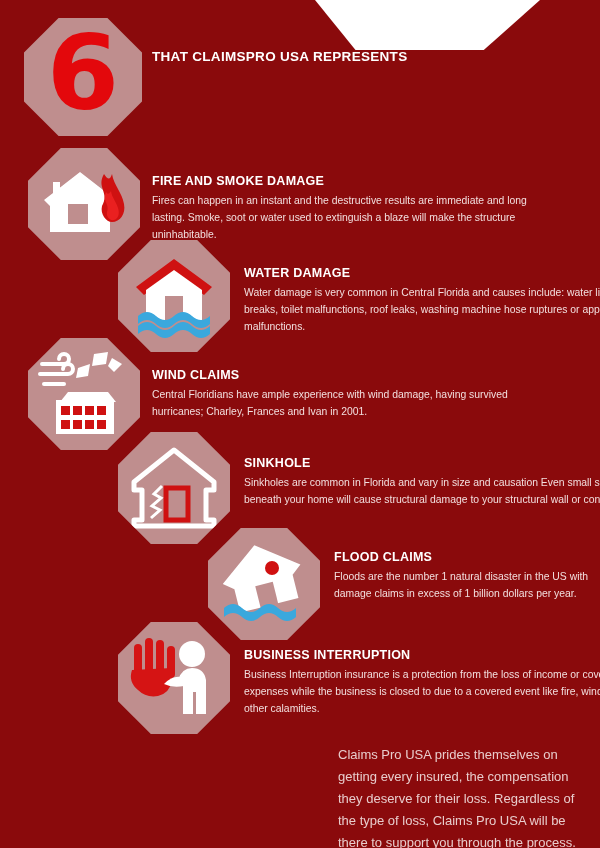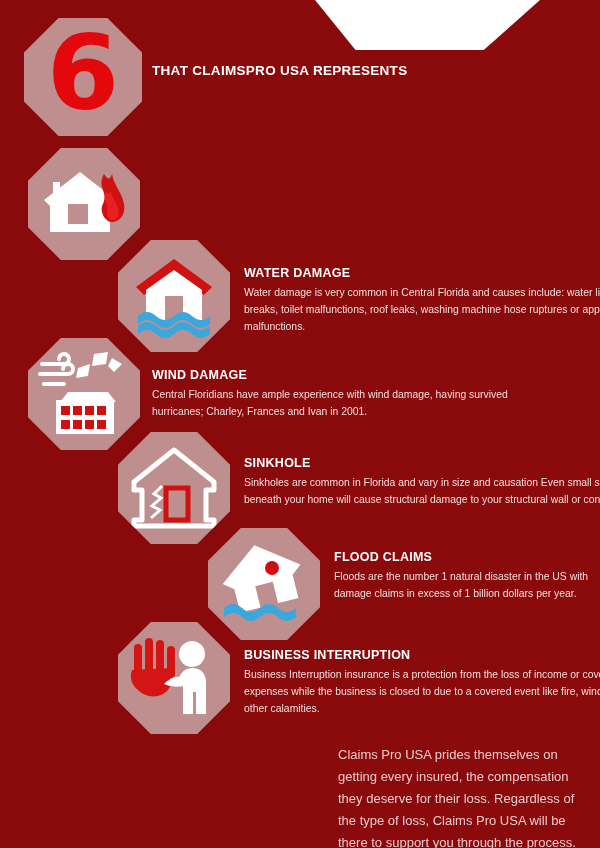--- a/index.html
+++ b/index.html
@@ -34,21 +34,21 @@
   
   .hdr-oct{left:24px;top:18px;width:118px;height:118px;}
   .hdr-num{
     font-size:104px;line-height:1;font-weight:bold;color:#e3080c;
     font-family:"DejaVu Sans", sans-serif;
     position:relative;top:-4px;
   }
   .hdr-text{position:absolute;left:152px;top:48px;width:420px;}
   .hdr-l1{font-size:14.5px;font-weight:bold;letter-spacing:.4px;color:#fff;line-height:1.35;}
   .hdr-l2{font-size:19.5px;font-weight:bold;letter-spacing:.1px;color:#fff;line-height:1.35;margin-top:1px;}
-  .hdr-l3{font-size:13.5px;font-weight:bold;letter-spacing:.3px;color:#fff;line-height:1.4;margin-top:14px;}
+  .hdr-l3{font-size:13.5px;font-weight:bold;letter-spacing:.3px;color:#fff;line-height:1.4;margin-top:0;}
 
   
   .row{position:absolute;}
   .row .icon-oct{position:absolute;left:0;top:0;width:112px;height:112px;}
   .row .txt{position:absolute;}
   .r-title{font-size:12.5px;font-weight:bold;letter-spacing:.25px;color:#ffffff;margin:0 0 5px 0;}
   .r-body{font-size:10.4px;line-height:1.62;color:#f2dede;margin:0;}
 
   
   .art{width:100%;height:100%;display:block;}
@@ -79,20 +79,24 @@
       <svg class="art" viewBox="0 0 112 112">
 
         <path d="M22 52 L52 28 L82 52 L82 84 L22 84 Z" fill="#ffffff"></path>
         <path d="M16 52 L52 24 L88 52 L82 58 L52 35 L22 58 Z" fill="#ffffff"></path>
         <rect x="25" y="34" width="7" height="16" fill="#ffffff"></rect>
         <rect x="40" y="56" width="20" height="20" fill="#bf8e8e"></rect>
 
         <path d="M76 26 C68 40 82 44 74 58 C72 66 78 74 84 74 C92 74 98 66 96 56 C94 44 86 38 84 26 C82 32 80 32 76 26 Z" fill="#cf1111"></path>
         <path d="M78 44 C74 54 82 56 79 64 C78 69 82 73 86 72 C90 71 92 66 90 60 C88 53 84 50 83 43 C81 46 80 47 78 44 Z" fill="#ea2020"></path>
       </svg>
+    </div>
+    <div class="txt" style="left:124px;top:26px;width:400px;">
+      <div class="r-title">FIRE AND SMOKE DAMAGE</div>
+      <div class="r-body">Fires can happen in an instant and the destructive results are immediate and long lasting. Smoke, soot or water used to extinguish a blaze will make the structure uninhabitable.</div>
     </div>
   </div>
 
   <div class="row" style="left:118px;top:240px;width:470px;height:112px;">
     <div class="oct icon-oct">
       <svg class="art" viewBox="0 0 112 112">
         <path d="M18 47 L56 19 L94 47 L86 55 L56 32 L26 55 Z" fill="#cf1111"></path>
         <path d="M28 50 L56 30 L84 50 L84 80 L28 80 Z" fill="#ffffff"></path>
         <rect x="47" y="56" width="18" height="24" fill="#bf8e8e"></rect>
         <path d="M20 76 q9 -8 18 0 t18 0 t18 0 t18 0 v8 q-9 8 -18 0 t-18 0 t-18 0 t-18 0 Z" fill="#3aa8dd"></path>
@@ -123,21 +127,21 @@
         <rect x="45" y="68" width="9" height="9" fill="#cf1111"></rect>
         <rect x="57" y="68" width="9" height="9" fill="#cf1111"></rect>
         <rect x="69" y="68" width="9" height="9" fill="#cf1111"></rect>
         <rect x="33" y="82" width="9" height="9" fill="#cf1111"></rect>
         <rect x="45" y="82" width="9" height="9" fill="#cf1111"></rect>
         <rect x="57" y="82" width="9" height="9" fill="#cf1111"></rect>
         <rect x="69" y="82" width="9" height="9" fill="#cf1111"></rect>
       </svg>
     </div>
     <div class="txt" style="left:124px;top:30px;width:410px;">
-      <div class="r-title">WIND DAMAGE</div>
+      <div class="r-title">WIND CLAIMS</div>
       <div class="r-body">Central Floridians have ample experience with wind damage, having survived hurricanes; Charley, Frances and Ivan in 2001.</div>
     </div>
   </div>
 
   <div class="row" style="left:118px;top:432px;width:470px;height:112px;">
     <div class="oct icon-oct">
       <svg class="art" viewBox="0 0 112 112">
         <path d="M16 50 L56 18 L96 50 L96 58 L88 58 L88 88 L96 88 L96 94 L16 94 L16 88 L24 88 L24 58 L16 58 Z" fill="none" stroke="#ffffff" stroke-width="5" stroke-linejoin="round"></path>
         <rect x="48" y="56" width="22" height="32" fill="none" stroke="#cf1111" stroke-width="5"></rect>
         <path d="M44 54 L36 62 L43 66 L34 74 L42 78 L33 86" stroke="#ffffff" stroke-width="3" fill="none"></path>

